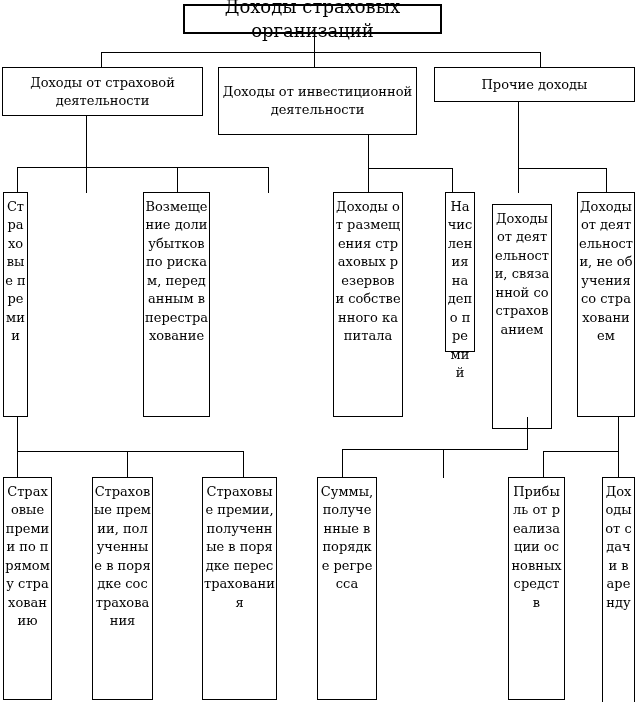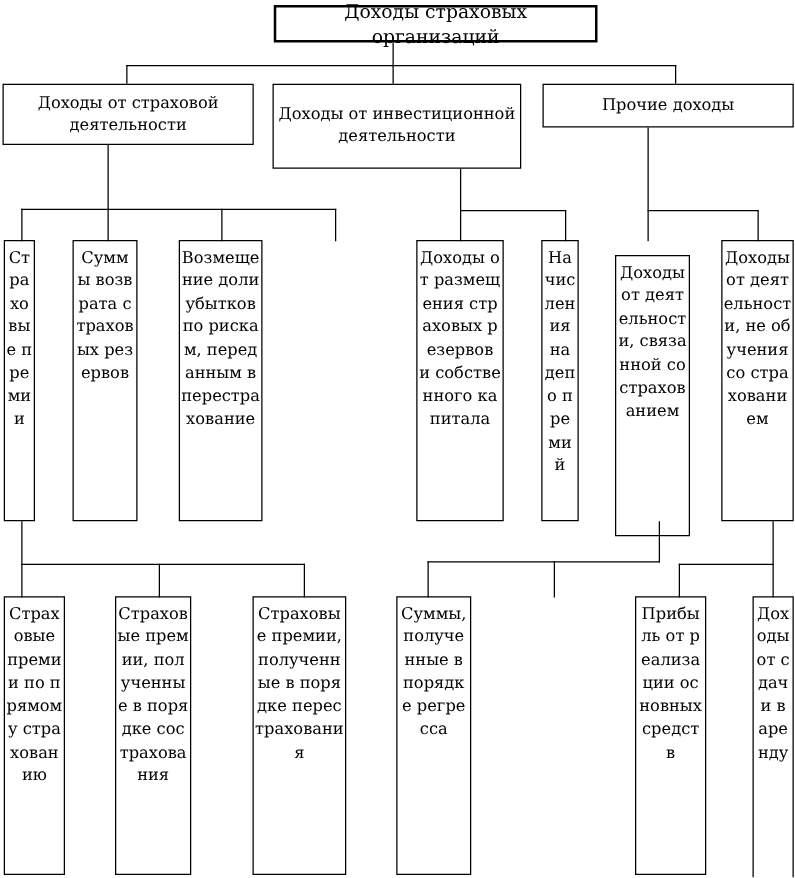--- a/index.html
+++ b/index.html
@@ -17,21 +17,21 @@
     border:1px solid #000;
     background:#fff;
     display:flex;
     align-items:center;
     justify-content:center;
     text-align:center;
     font-size:13px;
     line-height:1.35;
     padding:2px 3px;
   }
-  .box.root{border-width:2px;font-size:15px;margin-left:36px;}
+  .box.root{border-width:2px;font-size:18px;}
   .tbox{
     position:absolute;
     box-sizing:border-box;
     border:1px solid #000;
     background:#fff;
     text-align:center;
     font-size:13px;
     line-height:1.42;
     padding:5px 1px 0 1px;
     word-break:break-all;
@@ -44,24 +44,23 @@
 
 <div id="canvas">
 
   <div class="box root" style="left:183px;top:4px;width:259px;height:30px">Доходы страховых организаций</div>
 
   <div class="box" style="left:2px;top:67px;width:201px;height:49px">Доходы от страховой деятельности</div>
   <div class="box" style="left:218px;top:67px;width:199px;height:68px">Доходы от инвестиционной деятельности</div>
   <div class="box" style="left:434px;top:67px;width:201px;height:35px">Прочие доходы</div>
 
   <div class="tbox" style="left:3px;top:192px;width:25px;height:225px">Страховые премии</div>
-  <div class="tbox" style="left:58px;top:192px;width:52px;height:225px">Суммы возврата страховых резервов</div>
   <div class="tbox" style="left:143px;top:192px;width:67px;height:225px">Возмещение доли убытков по рискам, переданным в перестрахование</div>
   <div class="tbox" style="left:333px;top:192px;width:70px;height:225px">Доходы от размещения страховых резервов и собственного капитала</div>
-  <div class="tbox" style="left:433px;top:192px;width:30px;height:225px">Начисления на депо премий</div>
+  <div class="tbox" style="left:445px;top:192px;width:30px;height:160px">Начисления на депо премий</div>
   <div class="tbox" style="left:492px;top:204px;width:60px;height:225px">Доходы от деятельности, связанной со страхованием</div>
   <div class="tbox" style="left:577px;top:192px;width:58px;height:225px">Доходы от деятельности, не обучения со страхованием</div>
 
   <div class="tbox" style="left:3px;top:477px;width:49px;height:223px">Страховые премии по прямому страхованию</div>
   <div class="tbox" style="left:92px;top:477px;width:61px;height:223px">Страховые премии, полученные в порядке сострахования</div>
   <div class="tbox" style="left:202px;top:477px;width:75px;height:223px">Страховые премии, полученные в порядке перестрахования</div>
   <div class="tbox" style="left:317px;top:477px;width:60px;height:223px">Суммы, полученные в порядке регресса</div>
   <div class="tbox" style="left:508px;top:477px;width:57px;height:223px">Прибыль от реализации основных средств</div>
   <div class="tbox" style="left:602px;top:477px;width:33px;height:280px">Доходы от сдачи в аренду</div>
 

